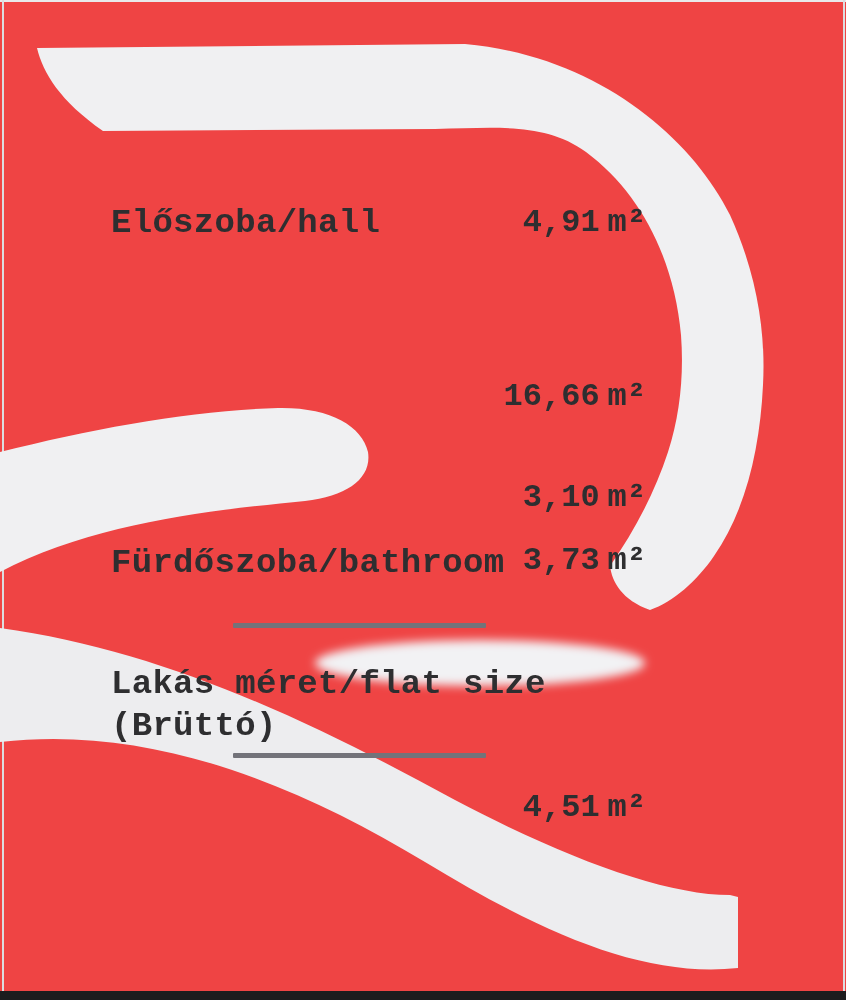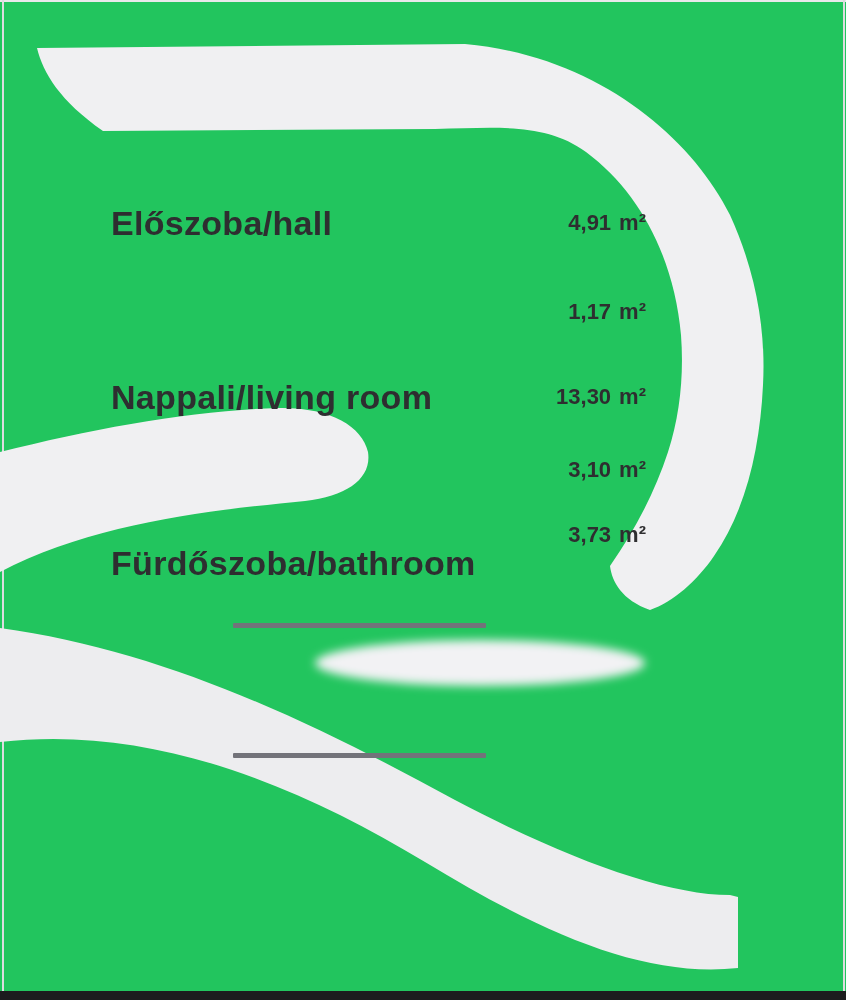--- a/index.html
+++ b/index.html
@@ -1,29 +1,29 @@
 <!DOCTYPE html>
 <html><head>
 <meta charset="utf-8">
 <style>
   html,body { margin:0; padding:0; background:#ffffff; }
   .page {
     position:relative; width:846px; height:1000px;
-    background:#22c55e; overflow:hidden;
-    font-family:Liberation Sans, sans-serif;
+    background:#ef4444; overflow:hidden;
+    font-family:Liberation Mono, monospace;
   }
   .bg-svg { position:absolute; left:0; top:0; width:846px; height:1000px; }
   .row-label {
     position:absolute; left:111px;
     font-size:34px; font-weight:700; color:#2e2e30;
     line-height:42px; letter-spacing:0.3px; white-space:nowrap;
   }
   .row-value {
     position:absolute; left:380px; width:266px; text-align:right;
-    font-size:22px; font-weight:700; color:#2e2e30;
+    font-size:32px; font-weight:700; color:#2e2e30;
     line-height:42px; white-space:nowrap;
   }
   .unit { margin-left:8px; }
   .divider {
     position:absolute; left:233px; width:253px; height:5px;
     background:#73737a; border-radius:1px;
   }
   .bottom-bar {
     position:absolute; left:0; bottom:0; width:846px; height:9px;
     background:#1c1c1e;
@@ -79,30 +79,33 @@
       L 738 897
       L 738 968
       C 645 978 545 935 425 862
       C 290 780 145 725 0 742
       Z"></path>
   </svg>
 
   <div class="row-label" style="top:202px">Előszoba/hall</div>
   <div class="row-value" style="top:202px"><span>4,91</span><span class="unit">m²</span></div>
 
-  <div class="row-value" style="top:291px"><span>1,17</span><span class="unit">m²</span></div>
 
-  <div class="row-label" style="top:376px">Nappali/living room</div>
-  <div class="row-value" style="top:376px"><span>13,30</span><span class="unit">m²</span></div>
+  <div class="row-value" style="top:376px"><span>16,66</span><span class="unit">m²</span></div>
 
-  <div class="row-value" style="top:449px"><span>3,10</span><span class="unit">m²</span></div>
+  <div class="row-value" style="top:477px"><span>3,10</span><span class="unit">m²</span></div>
 
   <div class="row-label" style="top:542px">Fürdőszoba/bathroom</div>
-  <div class="row-value" style="top:514px"><span>3,73</span><span class="unit">m²</span></div>
+  <div class="row-value" style="top:540px"><span>3,73</span><span class="unit">m²</span></div>
 
   <div class="divider" style="top:623px"></div>
 
+  <div class="row-label two-line" style="top:663px">
+    <div>Lakás méret/flat size</div>
+    <div>(Brüttó)</div>
+  </div>
 
   <div class="divider" style="top:753px"></div>
 
+  <div class="row-value" style="top:787px"><span>4,51</span><span class="unit">m²</span></div>
 
   <div class="bottom-bar"></div>
 </div>
 
 </body></html>

